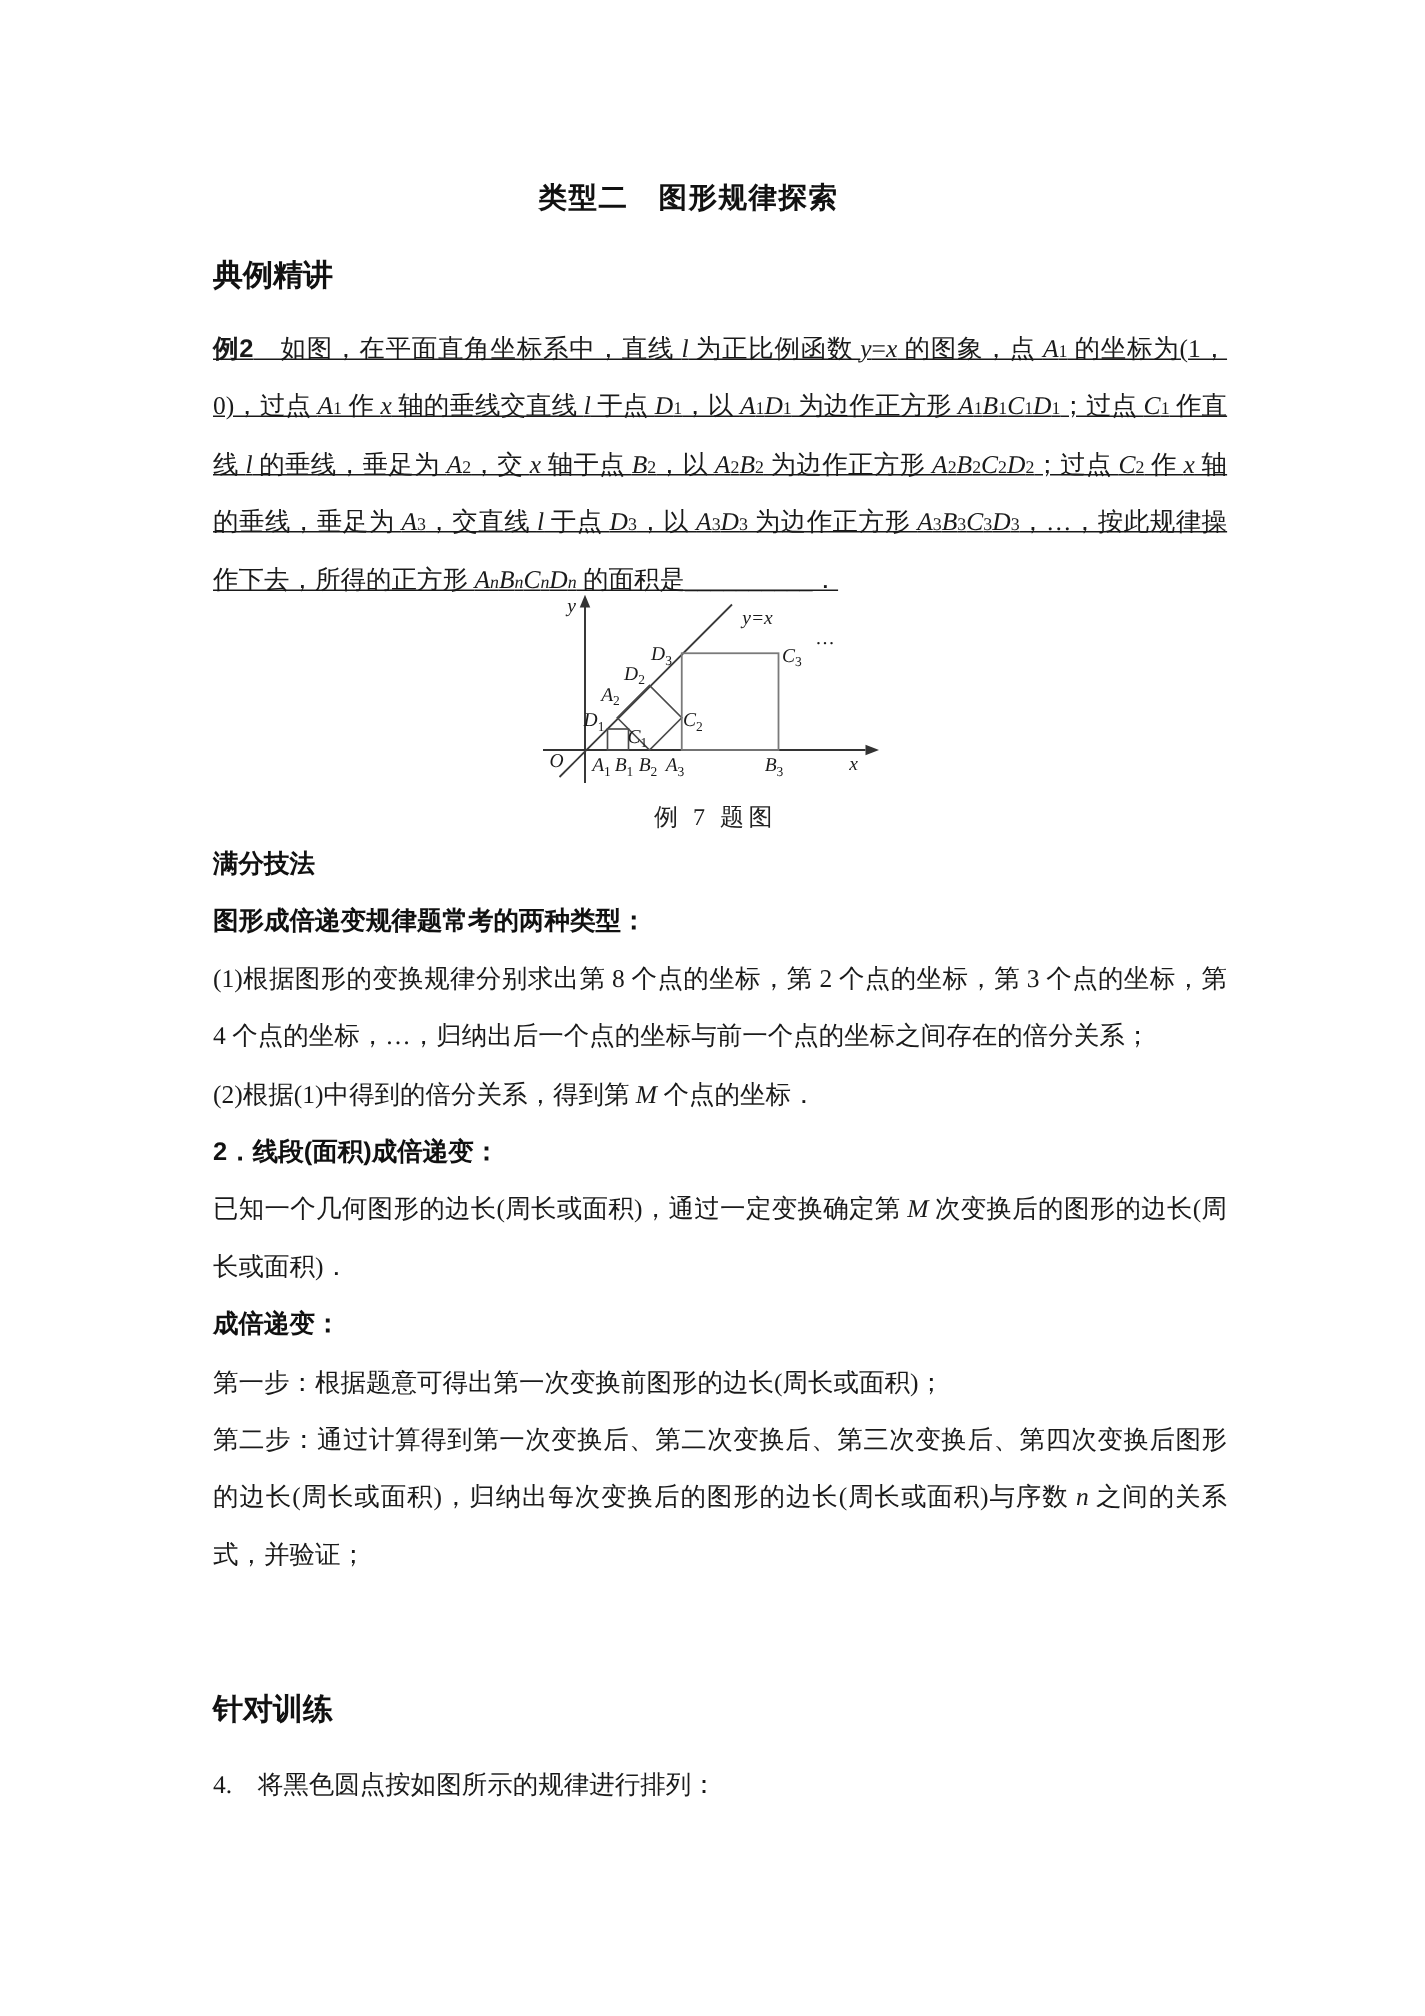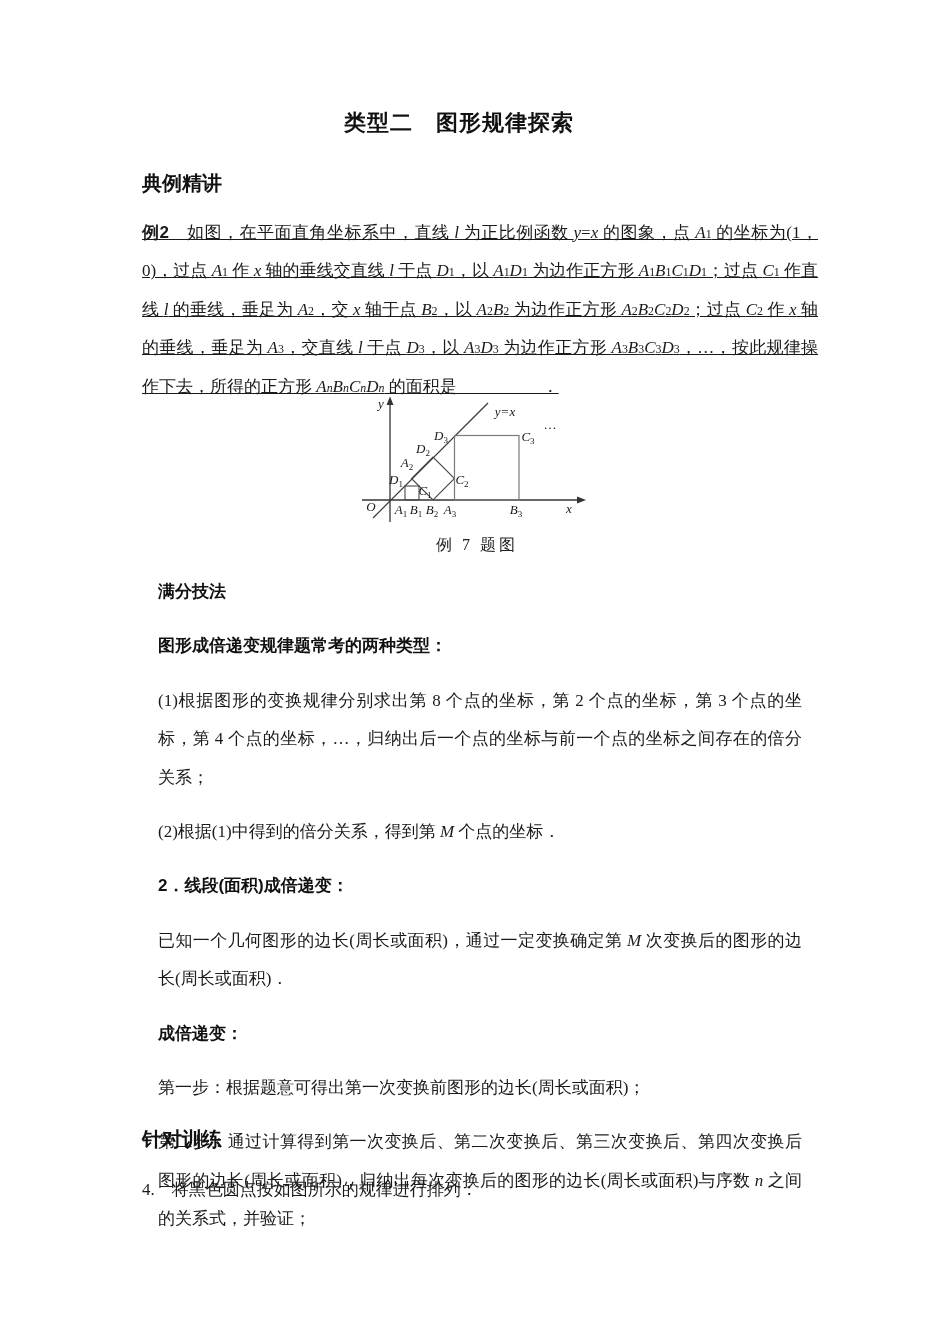--- a/index.html
+++ b/index.html
@@ -1,30 +1,30 @@
 <!DOCTYPE html>
 <html><head>
 <meta charset="utf-8">
 <style>
   html,body{margin:0;padding:0;}
   body{width:950px;height:1344px;background:#ffffff;position:relative;
        font-family:"Liberation Serif","DejaVu Serif",serif;color:#1a1a1a;overflow:hidden;}
   .abs{position:absolute;}
-  #page-title{top:108px;left:0;width:918px;text-align:center;
+  #page-title{top:119px;left:0;width:918px;text-align:center;
       font-family:"Liberation Sans","DejaVu Sans",sans-serif;font-weight:bold;
-      font-size:22px;letter-spacing:1px;color:#111;}
+      font-size:19px;letter-spacing:1px;color:#111;}
   .sec-heading{font-family:"Liberation Sans","DejaVu Sans",sans-serif;font-weight:bold;
       font-size:20px;color:#111;}
   #heading-example{top:170px;left:142px;}
   #heading-practice{top:1126px;left:142px;text-align:center;}
   .bodytext{font-size:17px;line-height:38.4px;text-align:justify;color:#1a1a1a;}
   #example-paragraph{top:214px;left:142px;width:676px;text-decoration:underline;}
   #technique-block{top:557px;left:142px;width:676px;}
   #practice-item{top:1171px;left:142px;width:676px;}
-  #technique-block p{margin:16px;}
+  #technique-block p{margin:0;}
   #technique-block p.bold{font-family:"Liberation Sans","DejaVu Sans",sans-serif;
       font-weight:bold;color:#111;}
   i{font-style:italic;font-family:"Liberation Serif","DejaVu Serif",serif;}
   b{font-family:"Liberation Sans","DejaVu Sans",sans-serif;}
   sub{font-size:70%;line-height:0;vertical-align:-18%;}
   
   #figure-wrap{top:396px;left:357px;width:240px;}
   #figure-svg{display:block;}
   #figure-svg .axis{stroke:#333;stroke-width:1.3;fill:none;}
   #figure-svg .arrow{fill:#333;stroke:none;}

